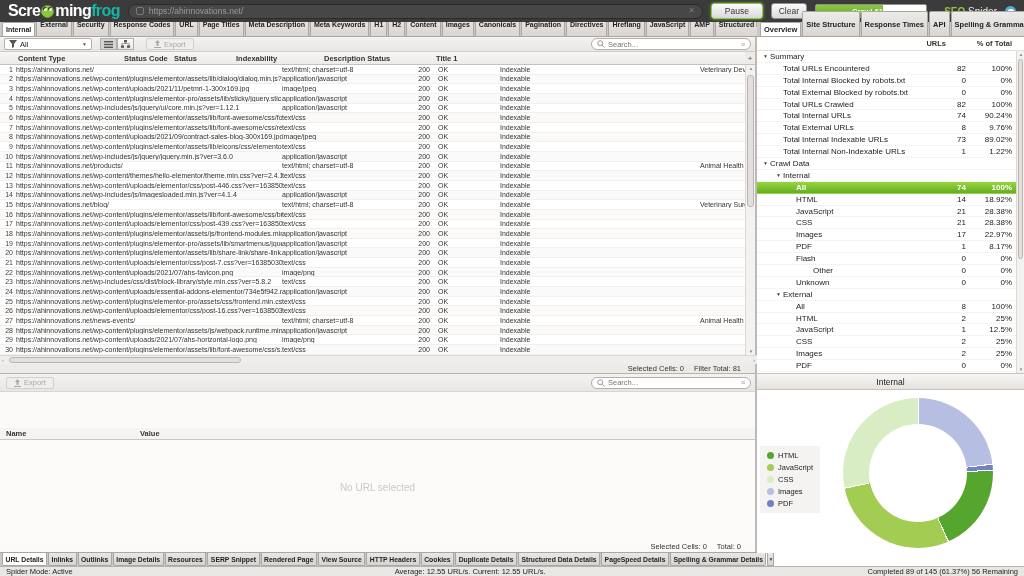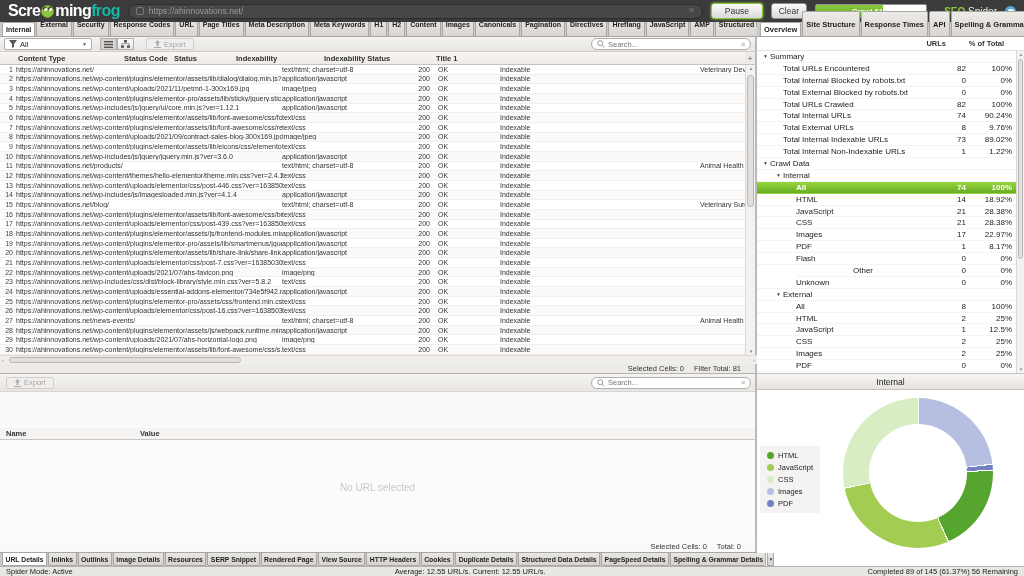--- a/index.html
+++ b/index.html
@@ -100,21 +100,21 @@
   .lbody { flex:1; position:relative; background:#fcfbfa; }
   .no-url { position:absolute; left:0; right:0; top:42%; text-align:center; color:#cbc9c7; font-size:10px; }
   .lfooter { height:11px; display:flex; justify-content:flex-end; gap:10px; align-items:center;
              font-size:7.5px; color:#333; padding-right:14px; flex:none; }
 
   
   #rightpane { position:absolute; left:757px; top:37px; width:267px; height:529px; background:#fff;
                display:flex; flex-direction:column; }
   .ov-header { height:14px; display:flex; align-items:center; font-size:7.5px; font-weight:bold; color:#333;
                border-bottom:1px solid #e2dfdc; flex:none; }
-  .ovh-spacer { flex:1; } .ovh-urls { width:45px; text-align:right; } .ovh-pct { width:78px; text-align:right; padding-right:20px; }
+  .ovh-spacer { flex:1; } .ovh-urls { width:45px; text-align:right; } .ovh-pct { width:78px; text-align:right; padding-right:12px; }
   .ov-rows { height:322px; overflow:hidden; position:relative; flex:none; }
   .ovrow { height:11.9px; display:flex; align-items:center; font-size:8px; color:#222; border-bottom:1px dotted #eceae7; padding-right:0; }
   .ovrow .tri { width:9px; font-size:5px; color:#444; text-align:center; visibility:hidden; flex:none; }
   .ovrow .tri::before { content:"▼"; }
   .ovrow.section .tri { visibility:visible; }
   .ovlabel { flex:1; overflow:hidden; white-space:nowrap; }
   .ovurls { width:45px; text-align:right; flex:none; }
   .ovpct { width:58px; text-align:right; padding-right:12px; flex:none; }
   .ovrow.selected { background:linear-gradient(#97d63c,#67ac23); color:#fff; font-weight:bold; border-bottom-color:transparent; }
   .ovscroll { position:absolute; right:0; top:0; width:8px; height:322px; background:#f4f2f0; border-left:1px solid #dbd8d5; }
@@ -332,21 +332,21 @@
     </div>
   </div>
 
   <div class="tablearea">
     <div class="theader">
       <span class="hc w-num"></span>
       <span class="hc w-ctype">Content Type</span>
       <span class="hc w-scode">Status Code</span>
       <span class="hc w-status">Status</span>
       <span class="hc w-indy">Indexability</span>
-      <span class="hc w-indys">Indexability Status</span>
+      <span class="hc w-indys">Description Status</span>
       <span class="hc w-title">Title 1</span>
     </div>
     <div class="plusbtn">+</div>
     <div class="tbody">
 
         <div class="trow">
           <span class="c num">1</span>
           <span class="c addr">https://ahinnovations.net/</span>
           <span class="c ctype">text/html; charset=utf-8</span>
           <span class="c scode">200</span>
@@ -855,21 +855,21 @@
           <span class="ovpct">8.17%</span>
         </div>
 
         <div class="ovrow" style="padding-left: 30px;">
           <span class="tri"></span>
           <span class="ovlabel">Flash</span>
           <span class="ovurls">0</span>
           <span class="ovpct">0%</span>
         </div>
 
-        <div class="ovrow" style="padding-left: 47px; margin-left: 40px;">
+        <div class="ovrow" style="padding-left: 47px;">
           <span class="tri"></span>
           <span class="ovlabel">Other</span>
           <span class="ovurls">0</span>
           <span class="ovpct">0%</span>
         </div>
 
         <div class="ovrow" style="padding-left: 30px; justify-content: space-between;">
           <span class="tri"></span>
           <span class="ovlabel">Unknown</span>
           <span class="ovurls">0</span>

